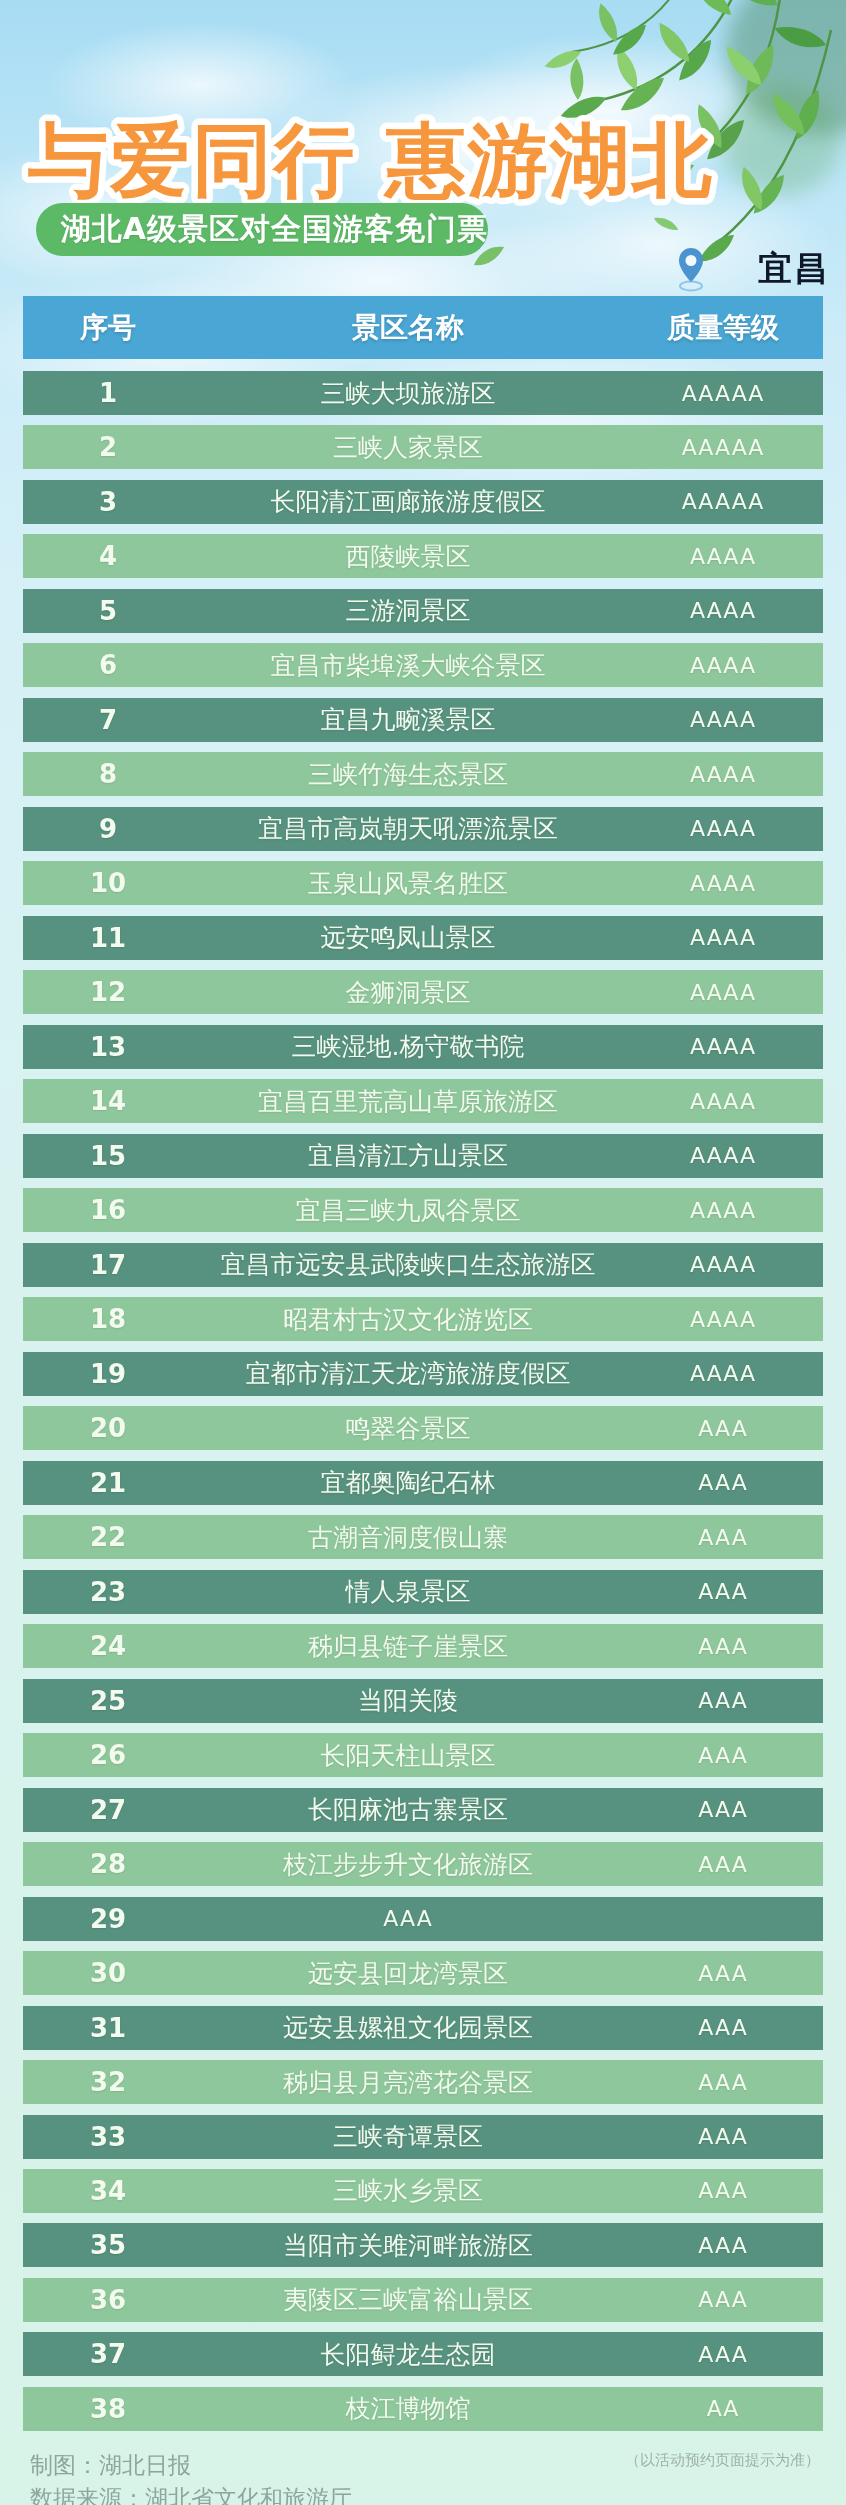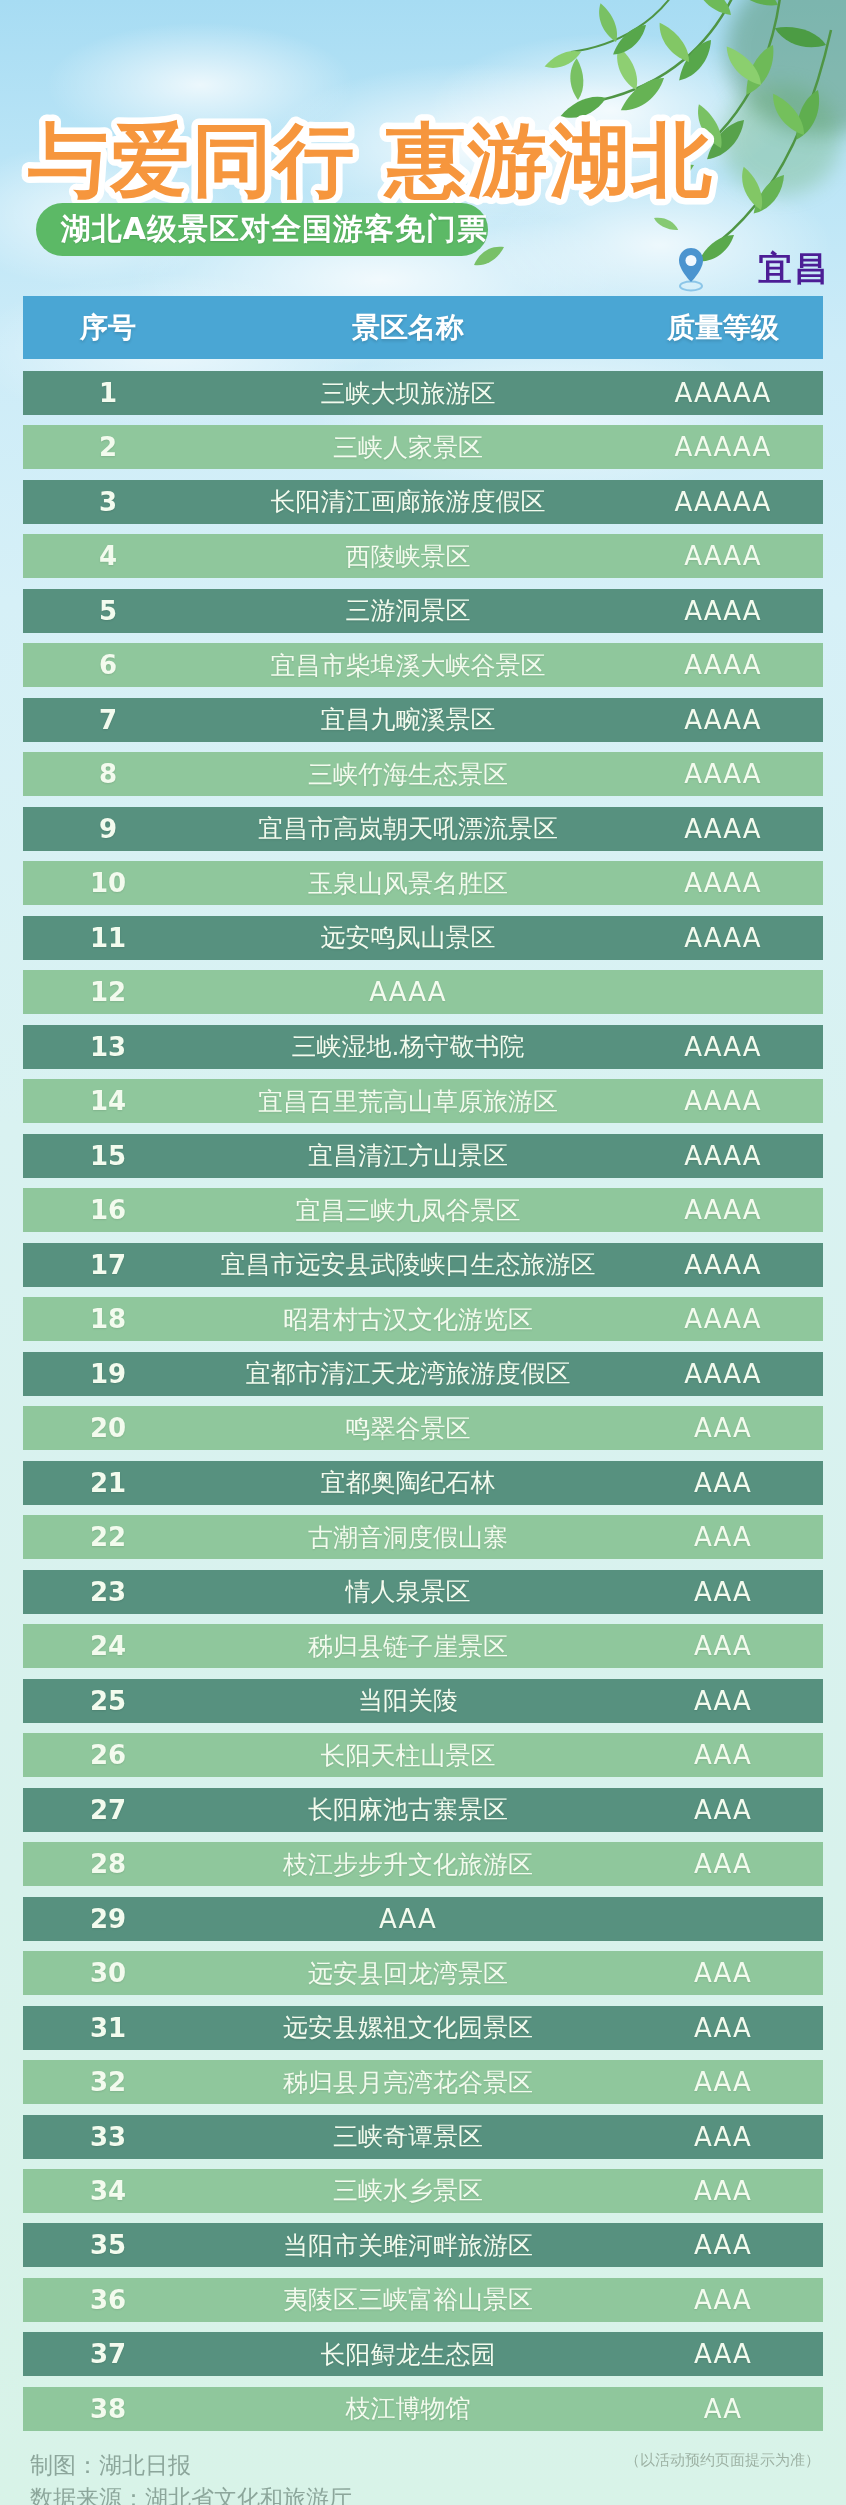--- a/index.html
+++ b/index.html
@@ -16,42 +16,42 @@
     position:absolute;left:36px;top:203px;width:452px;height:53px;
     background:#5cb966;border-radius:27px;
     display:flex;align-items:center;justify-content:flex-end;
     color:#ffffff;font-size:30px;font-weight:600;letter-spacing:1px;
     text-shadow:0 1px 2px rgba(0,0,0,.10);
   }
   .location{
     position:absolute;right:16px;top:246px;height:46px;
     display:flex;align-items:center;gap:7px;
   }
-  .location .loc-label{color:#4c1d95;font-size:34px;font-weight:bold;letter-spacing:2px;margin-left:45px;}
+  .location .loc-label{color:#0f172a;font-size:34px;font-weight:bold;letter-spacing:2px;margin-left:45px;}
   .thead{
     position:absolute;left:23px;top:296px;width:800px;height:63px;
     background:#4aa6d4;display:grid;grid-template-columns:170px 430px 1fr;
     align-items:center;text-align:center;
     color:#ffffff;font-size:28px;font-weight:bold;
     text-shadow:0 2px 3px rgba(0,0,0,.14);
   }
   .rows{
     position:absolute;left:23px;top:371px;width:800px;height:2060px;
     display:flex;flex-direction:column;justify-content:space-between;
   }
   .row{
     height:44px;display:grid;grid-template-columns:170px 430px 1fr;
     align-items:center;text-align:center;
     color:#f3fbee;font-size:25px;
     text-shadow:0 1px 2px rgba(0,0,0,.10);
   }
   .row:nth-child(odd){background:#57917f;}
   .row:nth-child(even){background:#8fc79c;}
   .cell-no{font-weight:700;font-size:26px;}
-  .cell-grade{font-size:26px;letter-spacing:1px;}
+  .cell-grade{font-size:22px;letter-spacing:1px;}
   .footer{
     position:absolute;left:30px;top:2449px;
     color:#8ca69b;font-size:23px;line-height:33px;
   }
   .footer-note{
     position:absolute;right:26px;top:2451px;
     color:#9db2a4;font-size:15px;
   }
   .leaves{position:absolute;left:526px;top:0;}
   .mini-leaf{position:absolute;left:472px;top:243px;}
@@ -197,20 +197,21 @@
   </div>
 
   <div class="row">
     <div class="cell-no">11</div>
     <div class="cell-name">远安鸣凤山景区</div>
     <div class="cell-grade">AAAA</div>
   </div>
 
   <div class="row">
     <div class="cell-no">12</div>
+    <div class="cell-name">金狮洞景区</div>
     <div class="cell-grade">AAAA</div>
   </div>
 
   <div class="row">
     <div class="cell-no">13</div>
     <div class="cell-name">三峡湿地.杨守敬书院</div>
     <div class="cell-grade">AAAA</div>
   </div>
 
   <div class="row">

